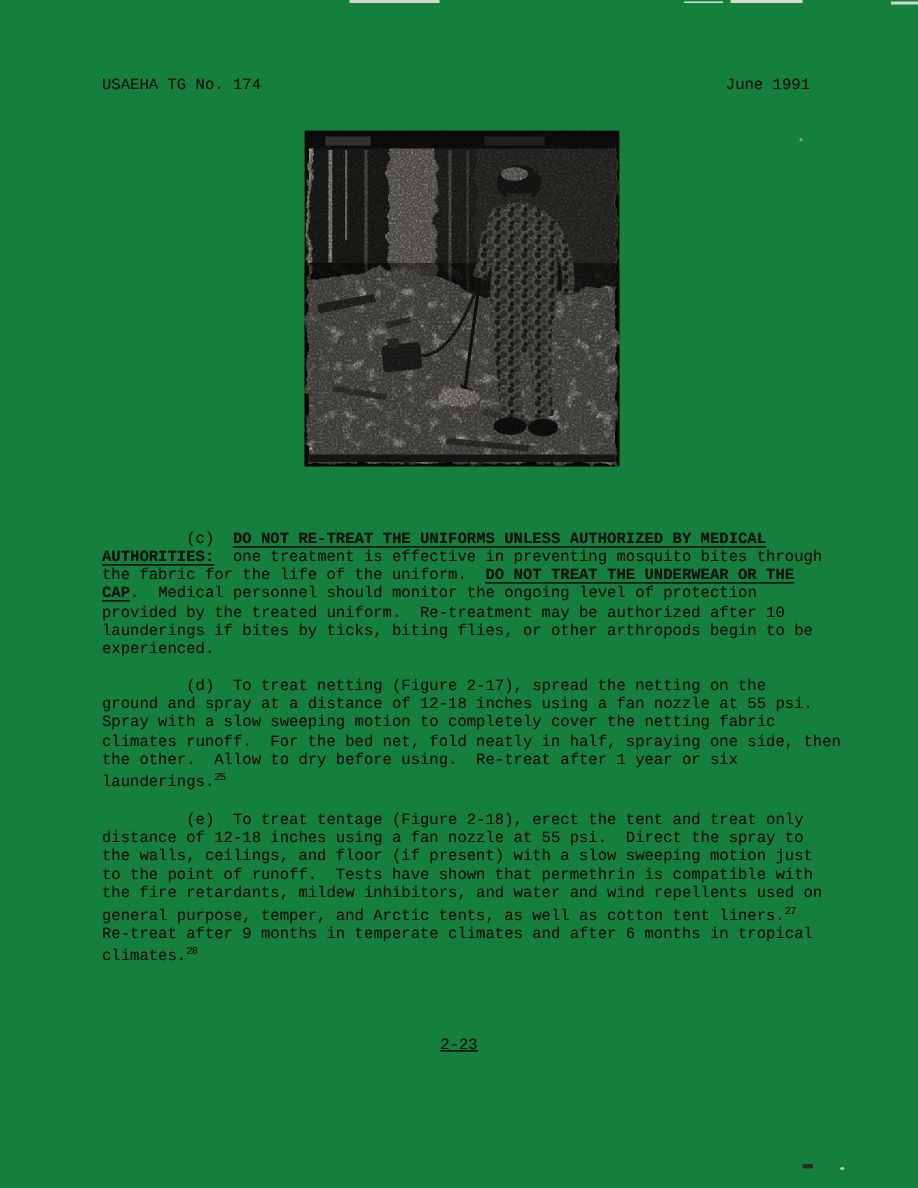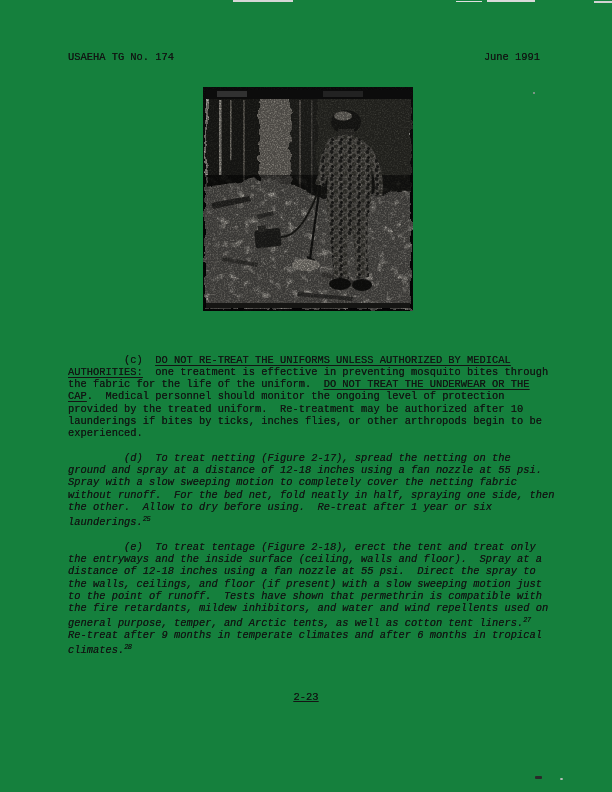--- a/index.html
+++ b/index.html
@@ -21,23 +21,23 @@
   .caption{
     position:absolute;left:68px;top:316px;
     font-size:10.4px;line-height:12.2px;white-space:pre;
     text-shadow:0 0 .4px rgba(0,0,0,.65);
   }
   .bodytext{
     position:absolute;left:68px;top:354px;width:510px;
     font-size:10.4px;line-height:12.15px;
     text-shadow:0 0 .4px rgba(0,0,0,.65);
   }
-  .para + .para{margin-top:13px;font-style:italic;}
+  .para + .para{margin-top:13px;}
   .tline{white-space:pre;}
-  .emph{font-weight:normal;text-decoration:underline;text-underline-offset:2px;text-decoration-thickness:1px;}
+  .emph{font-weight:bold;text-decoration:underline;text-underline-offset:2px;text-decoration-thickness:1px;}
   .sup{font-size:7px;vertical-align:4px;letter-spacing:-.5px;}
   .pagenum{
     position:absolute;left:0;top:691px;width:612px;text-align:center;
     font-size:10.4px;text-shadow:0 0 .4px rgba(0,0,0,.65);text-decoration:underline;
   }
   
   .streak{position:absolute;background:#d6d6d6;}
   .s1{left:233px;top:0;width:60px;height:2px;}
   .s2{left:456px;top:1px;width:26px;height:1px;background:#dedede;}
   .s3{left:487px;top:0;width:48px;height:2px;background:#dadada;}
@@ -142,34 +142,33 @@
   </div>
 
 
   <div class="bodytext">
     <div class="para">
         <div class="tline"><span class="plain">         (c)  </span><span class="emph">DO NOT RE-TREAT THE UNIFORMS UNLESS AUTHORIZED BY MEDICAL</span></div>
         <div class="tline"><span class="emph">AUTHORITIES:</span><span class="plain">  one treatment is effective in preventing mosquito bites through</span></div>
         <div class="tline"><span class="plain">the fabric for the life of the uniform.  </span><span class="emph">DO NOT TREAT THE UNDERWEAR OR THE</span></div>
         <div class="tline"><span class="emph">CAP</span><span class="plain">.  Medical personnel should monitor the ongoing level of protection</span></div>
         <div class="tline"><span class="plain">provided by the treated uniform.  Re-treatment may be authorized after 10</span></div>
-        <div class="tline"><span class="plain">launderings if bites by ticks, inches flies, or other arthropods begin to be</span></div>
+        <div class="tline"><span class="plain">launderings if bites by ticks, biting flies, or other arthropods begin to be</span></div>
         <div class="tline"><span class="plain">experienced.</span></div>
       </div>
     <div class="para">
         <div class="tline"><span class="plain">         (d)  To treat netting (Figure 2-17), spread the netting on the</span></div>
         <div class="tline"><span class="plain">ground and spray at a distance of 12-18 inches using a fan nozzle at 55 psi.</span></div>
         <div class="tline"><span class="plain">Spray with a slow sweeping motion to completely cover the netting fabric</span></div>
-        <div class="tline"><span class="plain">without runoff.  For the bed net, fold neatly in half, spraying one side, then</span></div>
+        <div class="tline"><span class="plain">climates runoff.  For the bed net, fold neatly in half, spraying one side, then</span></div>
         <div class="tline"><span class="plain">the other.  Allow to dry before using.  Re-treat after 1 year or six</span></div>
         <div class="tline"><span class="plain">launderings.</span><span class="sup">25</span></div>
       </div>
     <div class="para">
         <div class="tline"><span class="plain">         (e)  To treat tentage (Figure 2-18), erect the tent and treat only</span></div>
-        <div class="tline"><span class="plain">the entryways and the inside surface (ceiling, walls and floor).  Spray at a</span></div>
         <div class="tline"><span class="plain">distance of 12-18 inches using a fan nozzle at 55 psi.  Direct the spray to</span></div>
         <div class="tline"><span class="plain">the walls, ceilings, and floor (if present) with a slow sweeping motion just</span></div>
         <div class="tline"><span class="plain">to the point of runoff.  Tests have shown that permethrin is compatible with</span></div>
         <div class="tline"><span class="plain">the fire retardants, mildew inhibitors, and water and wind repellents used on</span></div>
         <div class="tline"><span class="plain">general purpose, temper, and Arctic tents, as well as cotton tent liners.</span><span class="sup">27</span></div>
         <div class="tline"><span class="plain">Re-treat after 9 months in temperate climates and after 6 months in tropical</span></div>
         <div class="tline"><span class="plain">climates.</span><span class="sup">28</span></div>
       </div>
   </div>
 

